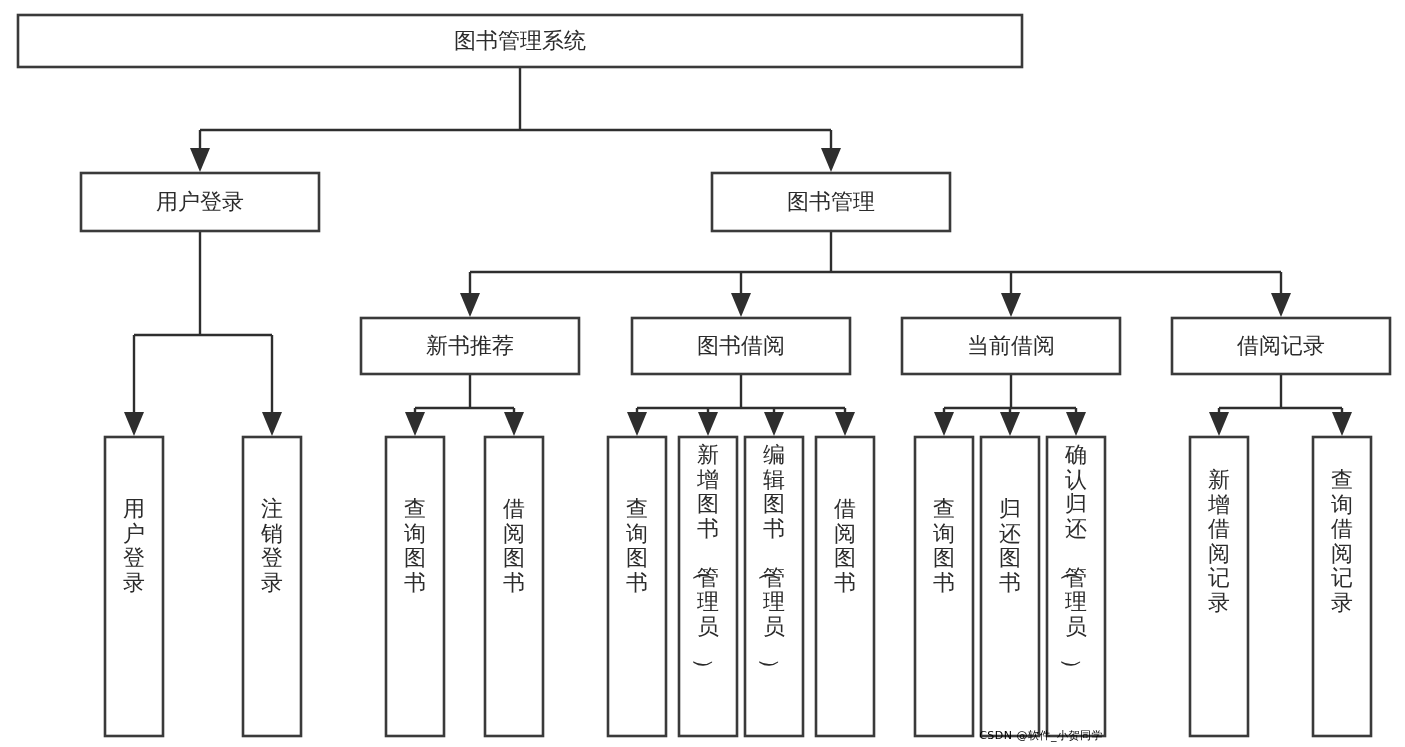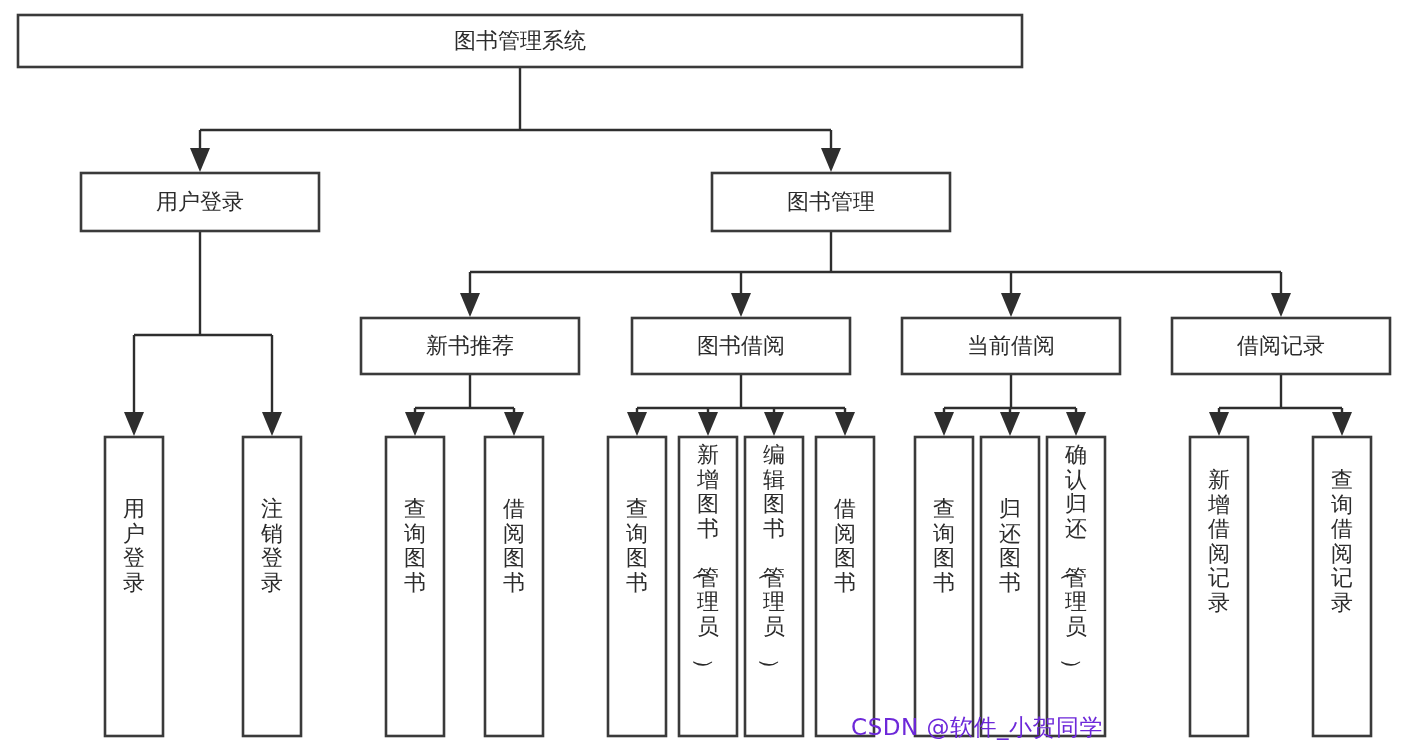--- a/index.html
+++ b/index.html
@@ -52,22 +52,22 @@
   }
   .edge-arrow {
     fill: #2e2e2e;
     stroke: none;
   }
   .watermark-text {
     position: absolute;
     right: 8px;
     bottom: 4px;
     font-family: "DejaVu Sans", "Liberation Sans", sans-serif;
-    font-size: 23px;
-    color: #6d28d9;
+    font-size: 11px;
+    color: #000000;
     white-space: nowrap;
     letter-spacing: 0.5px;
     user-select: none;
   }
 </style>
 </head>
 <body>
 
 <div id="diagram-root">
 

